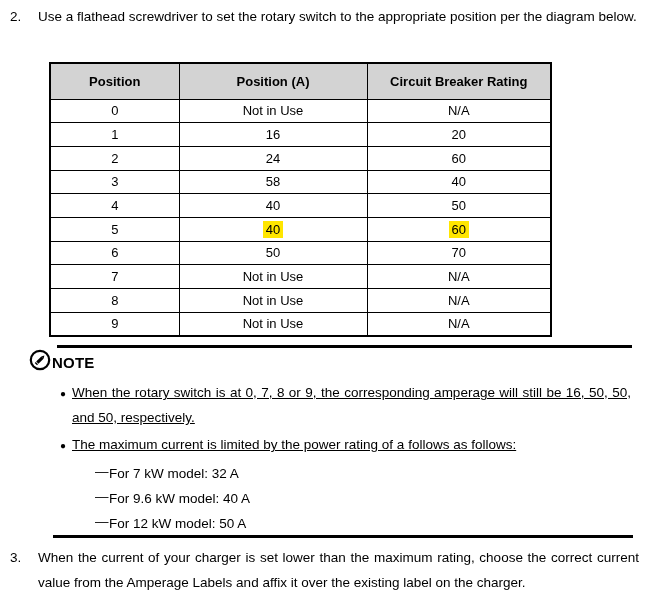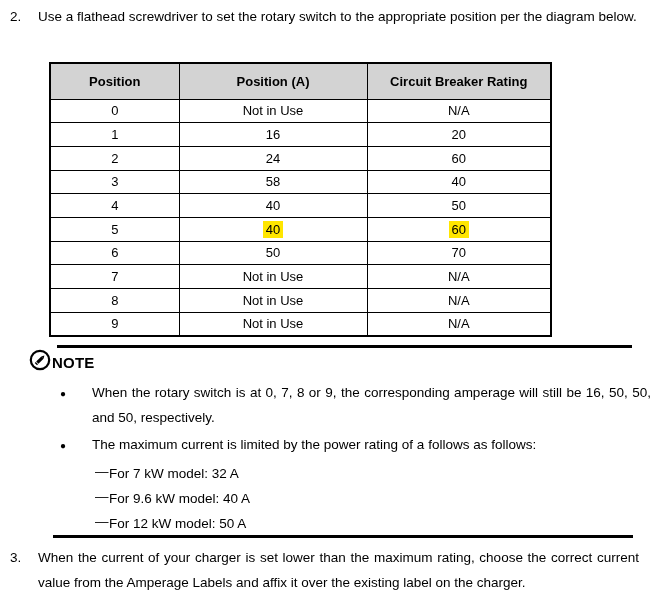--- a/index.html
+++ b/index.html
@@ -25,21 +25,21 @@
   .hl{background:var(--hl,#ffe600);padding:1px 3px;}
   
   .rule{position:absolute;height:3px;background:#000;}
   .rule-top{left:57px;top:345px;width:575px;}
   .rule-bottom{left:53px;top:535px;width:580px;}
   .note-head{position:absolute;left:29px;top:349px;display:flex;align-items:flex-end;}
   .note-head svg{display:block;margin-right:1px;}
   .note-label{font-size:15px;font-weight:bold;letter-spacing:.2px;}
   .bullet-item{position:absolute;left:60px;width:587px;font-size:13.5px;line-height:25px;}
   .bullet-item .dot{position:absolute;left:0;top:1px;font-size:10px;}
-  .bullet-item .btxt{margin-left:32px;text-align:justify;width:559px;}
+  .bullet-item .btxt{margin-left:12px;text-align:justify;width:559px;text-decoration:underline;}
   .dash-item{position:absolute;left:95px;width:520px;font-size:13.5px;line-height:20px;}
   .dash-item .dash{position:absolute;left:0;top:-2px;}
   .dash-item .dtxt{margin-left:14px;}
 </style>
 </head>
 <body>
 
 <div class="page">
 
   <div class="num" style="top:4px">2.</div>

